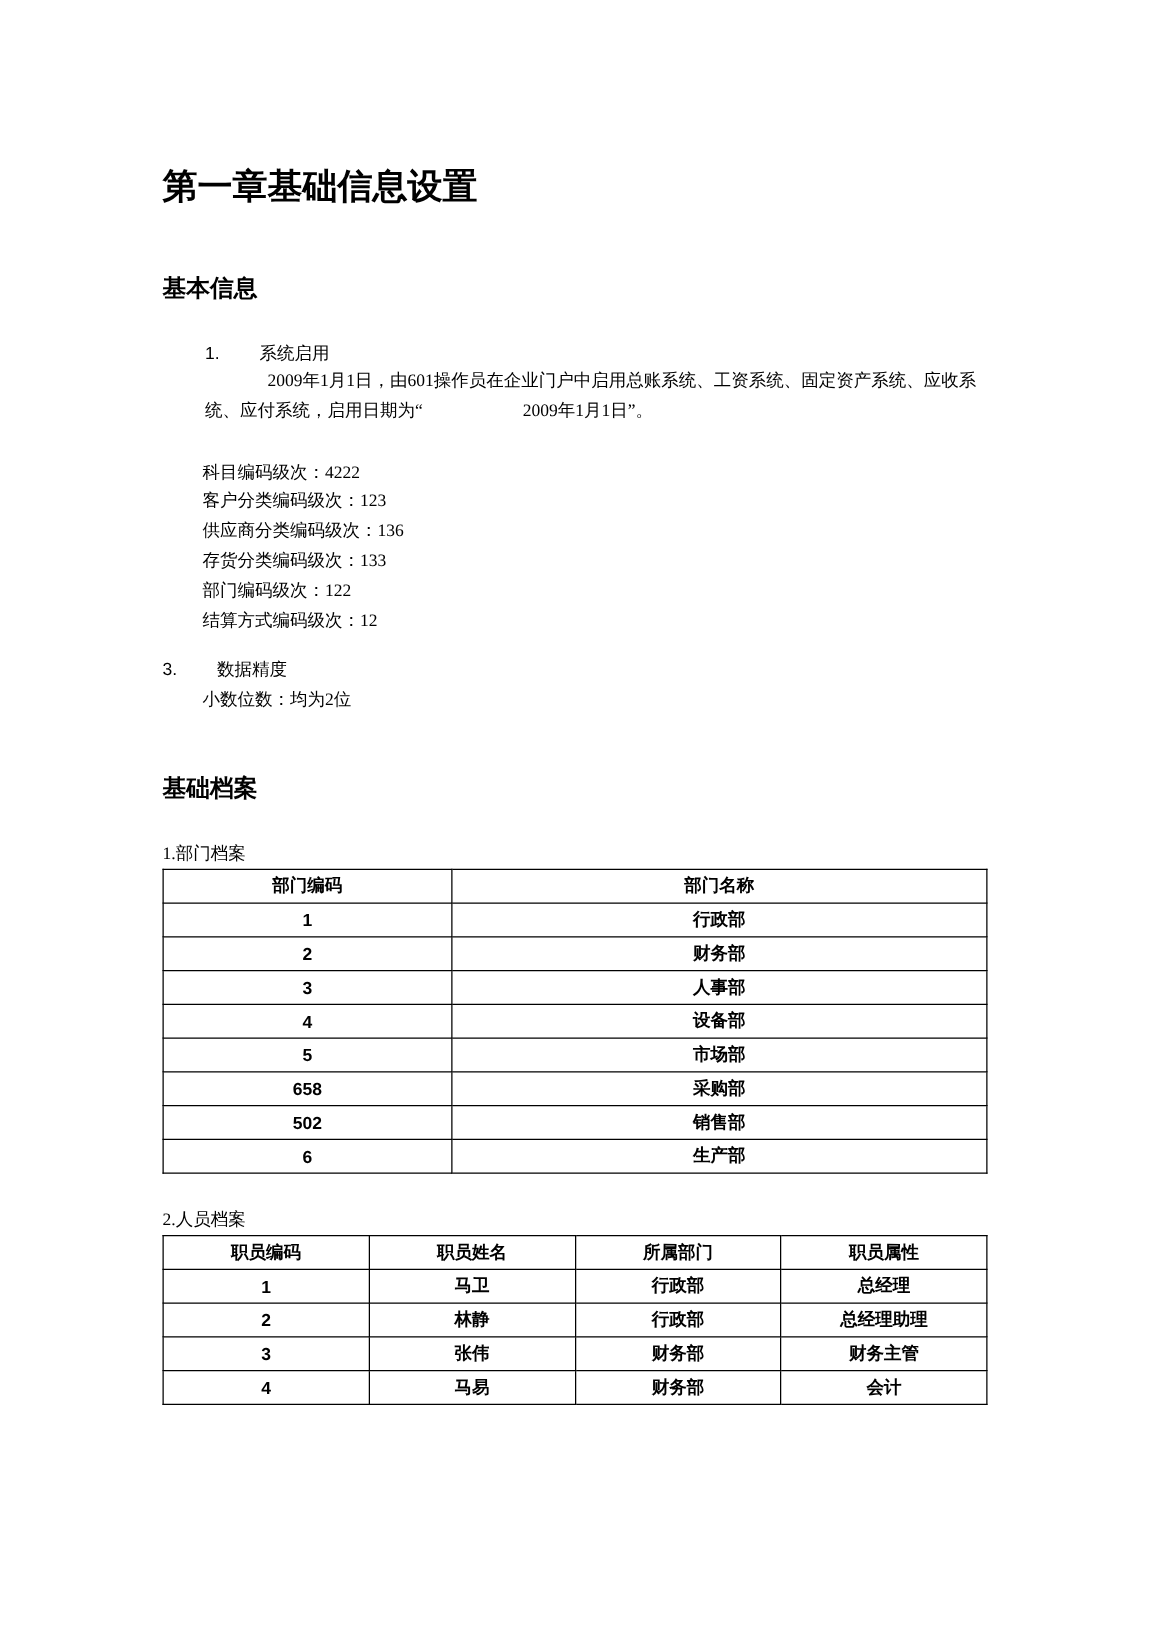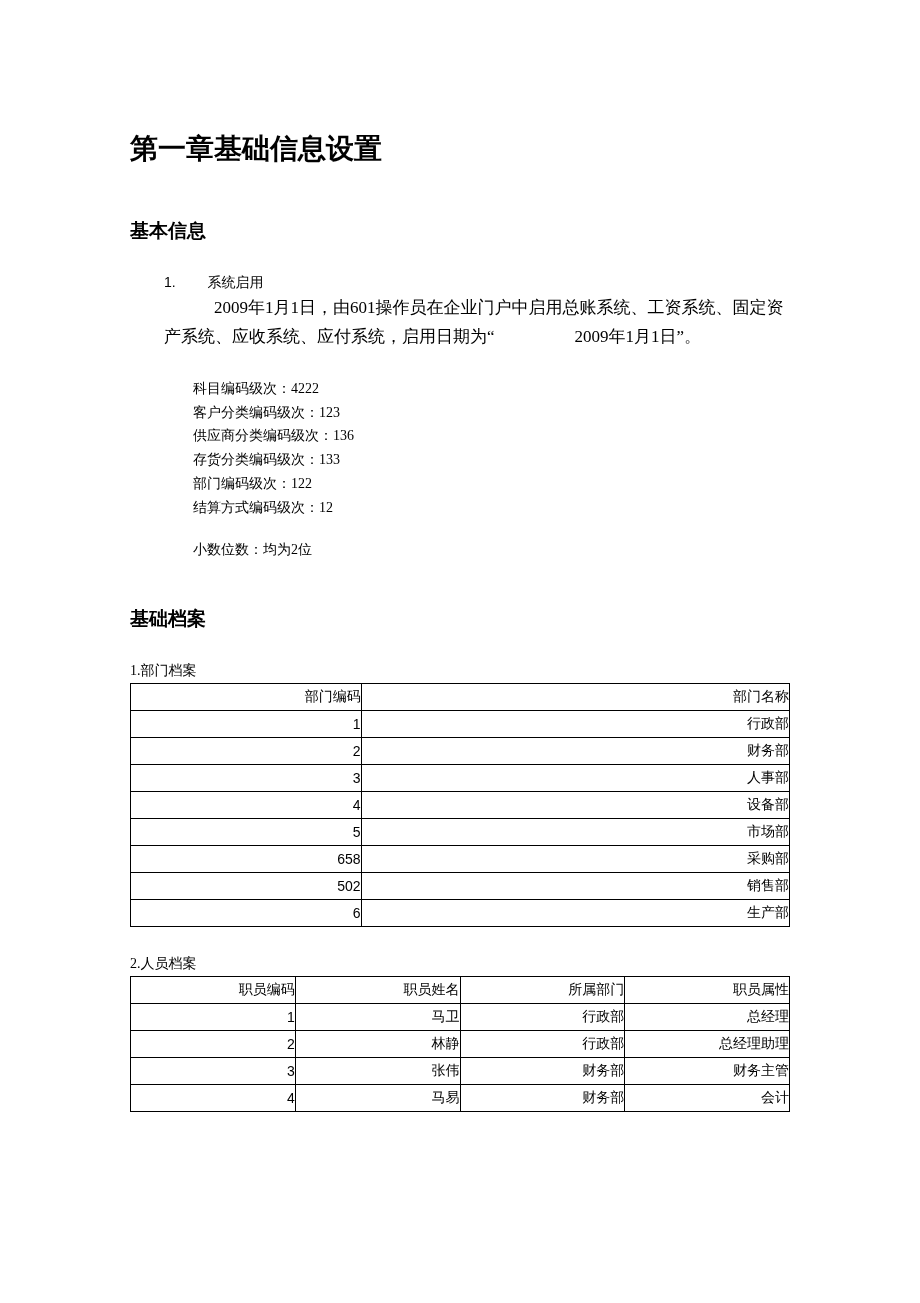--- a/index.html
+++ b/index.html
@@ -35,26 +35,26 @@
       display: inline-block;
       width: 40px;
       font-family: Arial, sans-serif;
       font-size: 14px;
       vertical-align: top;
     }
     .ol-label {
       font-size: 14px;
     }
     .para-wrap {
-      font-size: 17px;
+      font-size: 14px;
       line-height: 1.7;
       margin-top: 2px;
     }
     .indent-block {
-      margin-left: 63px;
+      margin-left: 32px;
       margin-top: 4px;
       margin-bottom: 18px;
     }
     .indent-line {
       font-size: 14px;
       line-height: 1.7;
     }
     .gap {
       margin-bottom: 25px;
       margin-left: 34px;
@@ -66,24 +66,24 @@
       font-size: 14px;
       margin-bottom: 3px;
     }
     table {
       width: 100%;
       border-collapse: collapse;
       margin-bottom: 28px;
     }
     th, td {
       border: 1px solid #000;
-      text-align: right;
+      text-align: center;
       font-size: 14px;
       padding: 4px 0;
-      font-weight: normal;
+      font-weight: bold;
       height: 26px;
     }
     th {
       font-family: "SimSun", serif;
     }
     .code-col {
       font-family: Arial, sans-serif;
     }
     .two-col th:first-child,
     .two-col td:first-child {
@@ -119,20 +119,24 @@
     <div class="indent-line">科目编码级次：4222</div>
     <div class="indent-line">客户分类编码级次：123</div>
     <div class="indent-line">供应商分类编码级次：136</div>
     <div class="indent-line">存货分类编码级次：133</div>
     <div class="indent-line">部门编码级次：122</div>
     <div class="indent-line">结算方式编码级次：12</div>
   </div>
 </div>
 
 <div class="ol-item gap-lg">
+  <div>
+    <span class="ol-num">3.</span>
+    <span class="ol-label">数据精度</span>
+  </div>
   <div class="indent-block" style="margin-bottom:0;">
     <div class="indent-line">小数位数：均为2位</div>
   </div>
 </div>
 
 <h2 class="section-title">基础档案</h2>
 
 <div class="table-title">1.部门档案</div>
 <table class="two-col">
   <thead>

